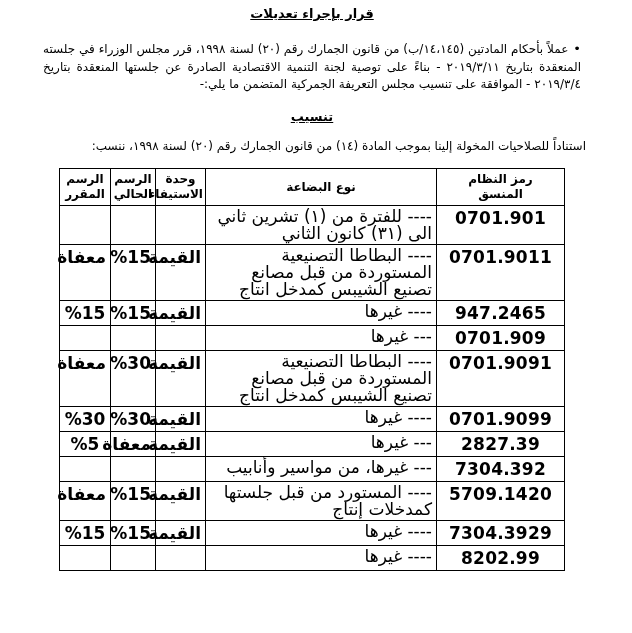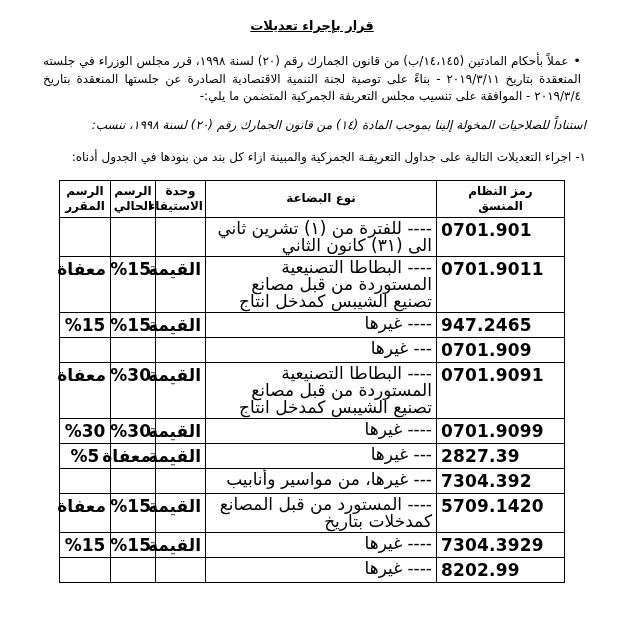--- a/index.html
+++ b/index.html
@@ -7,21 +7,21 @@
   body {
     width: 632px;
     height: 633px;
     overflow: hidden;
     background: #ffffff;
     color: #000000;
     direction: rtl;
     font-family: "DejaVu Sans", sans-serif;
     font-size: 12px;
   }
-  .page { padding: 16px 46px 0 38px; }
+  .page { padding: 4px 46px 0 38px; }
 
   .title {
     font-size: 13px;
     font-weight: bold;
     text-align: center;
     text-decoration: underline;
     margin: 0;
     line-height: 20px;
   }
   .title + .title { margin-top: 3px; }
@@ -39,21 +39,21 @@
 
   .subhead {
     font-size: 13px;
     font-weight: bold;
     text-align: center;
     text-decoration: underline;
     margin: 13px 0 0;
     line-height: 20px;
   }
 
-  .authority { margin: 11px 0 9px; text-align: justify; line-height: 17.5px; font-style: italic; }
+  .authority { margin: 11px 0 9px; text-align: justify; line-height: 17.5px; }
   .item      { margin: 15px 0 0; text-align: justify; line-height: 17.5px; }
 
   table.tariff {
     border-collapse: collapse;
     width: 505px;
     margin: 13px auto 0;
     table-layout: fixed;
   }
   th, td { border: 1px solid #000; }
   th {
@@ -65,41 +65,41 @@
     line-height: 15px;
     white-space: pre-line;
   }
   td {
     font-size: 17px;
     padding: 2px 4px;
     vertical-align: top;
   }
   td.code {
     font-weight: bold;
-    text-align: left;
+    text-align: center;
     direction: ltr;
     letter-spacing: 0.2px;
     margin-top: 24px;
   }
   td.goods { line-height: 17px; text-align: right; }
   td.val   { font-weight: bold; text-align: center; }
 </style>
 </head>
 <body>
 
 <div class="page">
 
   <h1 class="title">قرار بإجراء تعديلات</h1>
 
   <p class="preamble"><span class="bullet">•</span><span>عملاً بأحكام المادتين (١٤،١٤٥/ب) من قانون الجمارك رقم (٢٠) لسنة ١٩٩٨، قرر مجلس الوزراء في جلسته المنعقدة بتاريخ ٢٠١٩/٣/١١ - بناءً على توصية لجنة التنمية الاقتصادية الصادرة عن جلستها المنعقدة بتاريخ ٢٠١٩/٣/٤ - الموافقة على تنسيب مجلس التعريفة الجمركية المتضمن ما يلي:-</span></p>
 
+  <h2 class="subhead">تنسيب</h2>
 
   <p class="authority">استناداً للصلاحيات المخولة إلينا بموجب المادة (١٤) من قانون الجمارك رقم (٢٠) لسنة ١٩٩٨، ننسب:</p>
 
-  <p class="item">١- اجراء التعديلات التالية على جداول التعريفـة الجمركية والمبينة ازاء كل بند من بنودها في الجدول أدناه:</p>
 
   <table class="tariff">
     <colgroup>
       <col style="width:128px">
       <col style="width:231px">
       <col style="width:50px">
       <col style="width:45px">
       <col style="width:51px">
     </colgroup>
     <thead>
@@ -167,21 +167,21 @@
   </tr>
         <tr>
     <td class="code">7304.392</td>
     <td class="goods">--- غيرها، من مواسير وأنابيب</td>
     <td class="val"></td>
     <td class="val"></td>
     <td class="val"></td>
   </tr>
         <tr>
     <td class="code">5709.1420</td>
-    <td class="goods">---- المستورد من قبل المصانع كمدخلات بتاريخ</td>
+    <td class="goods">---- المستورد من قبل جلستها كمدخلات إنتاج</td>
     <td class="val">القيمة</td>
     <td class="val">%15</td>
     <td class="val">معفاة</td>
   </tr>
         <tr>
     <td class="code">7304.3929</td>
     <td class="goods">---- غيرها</td>
     <td class="val">القيمة</td>
     <td class="val">%15</td>
     <td class="val">%15</td>

